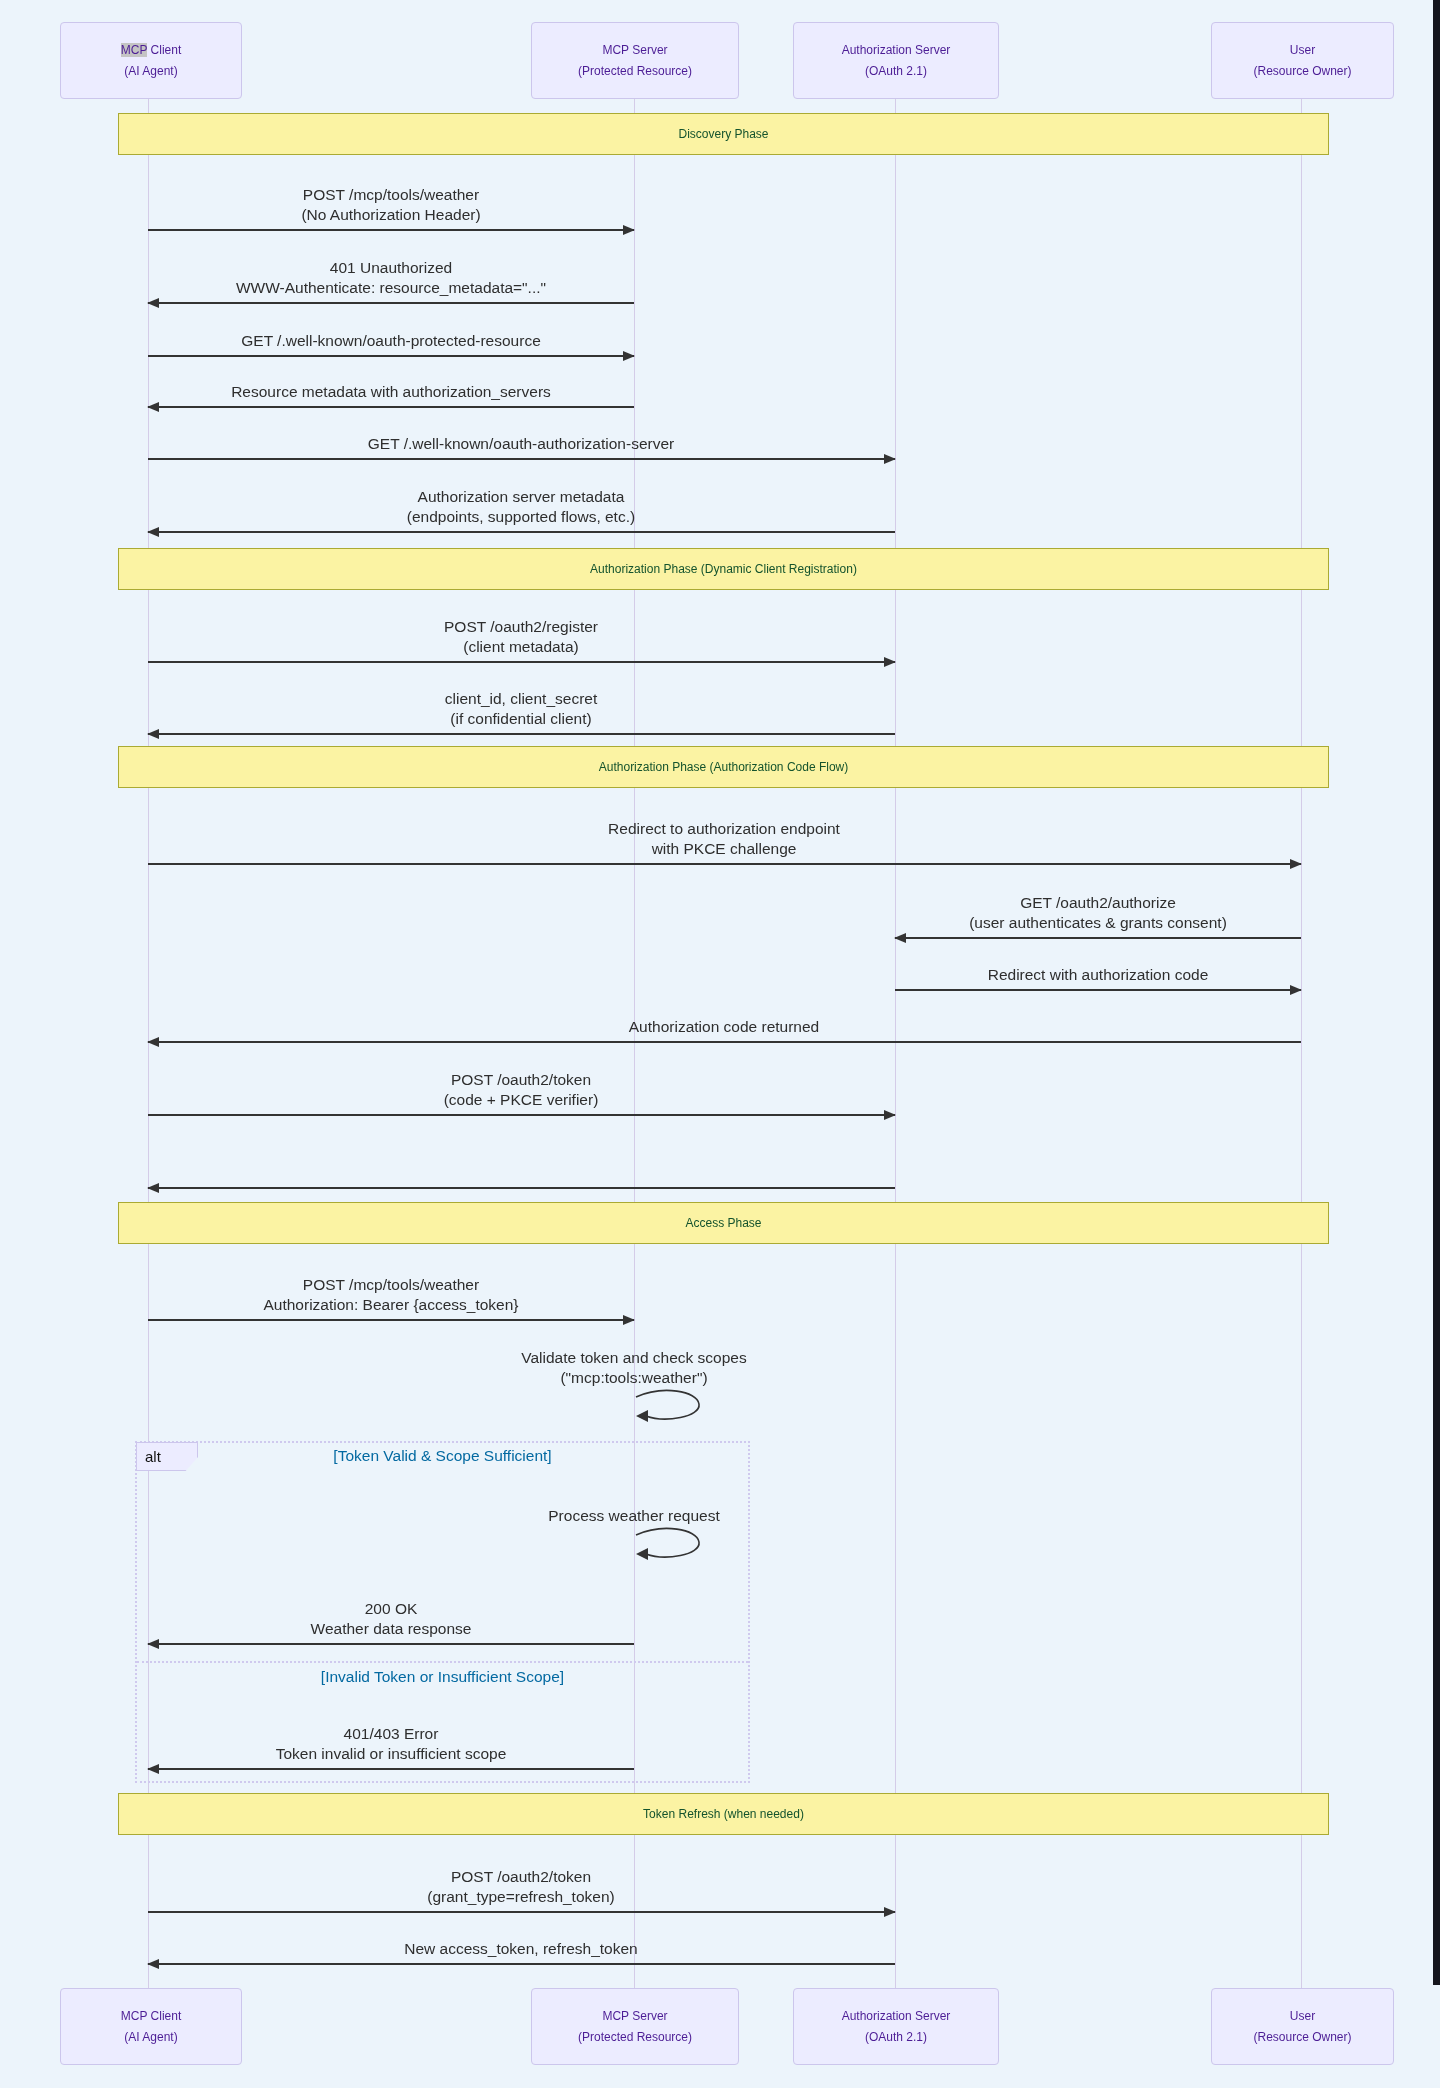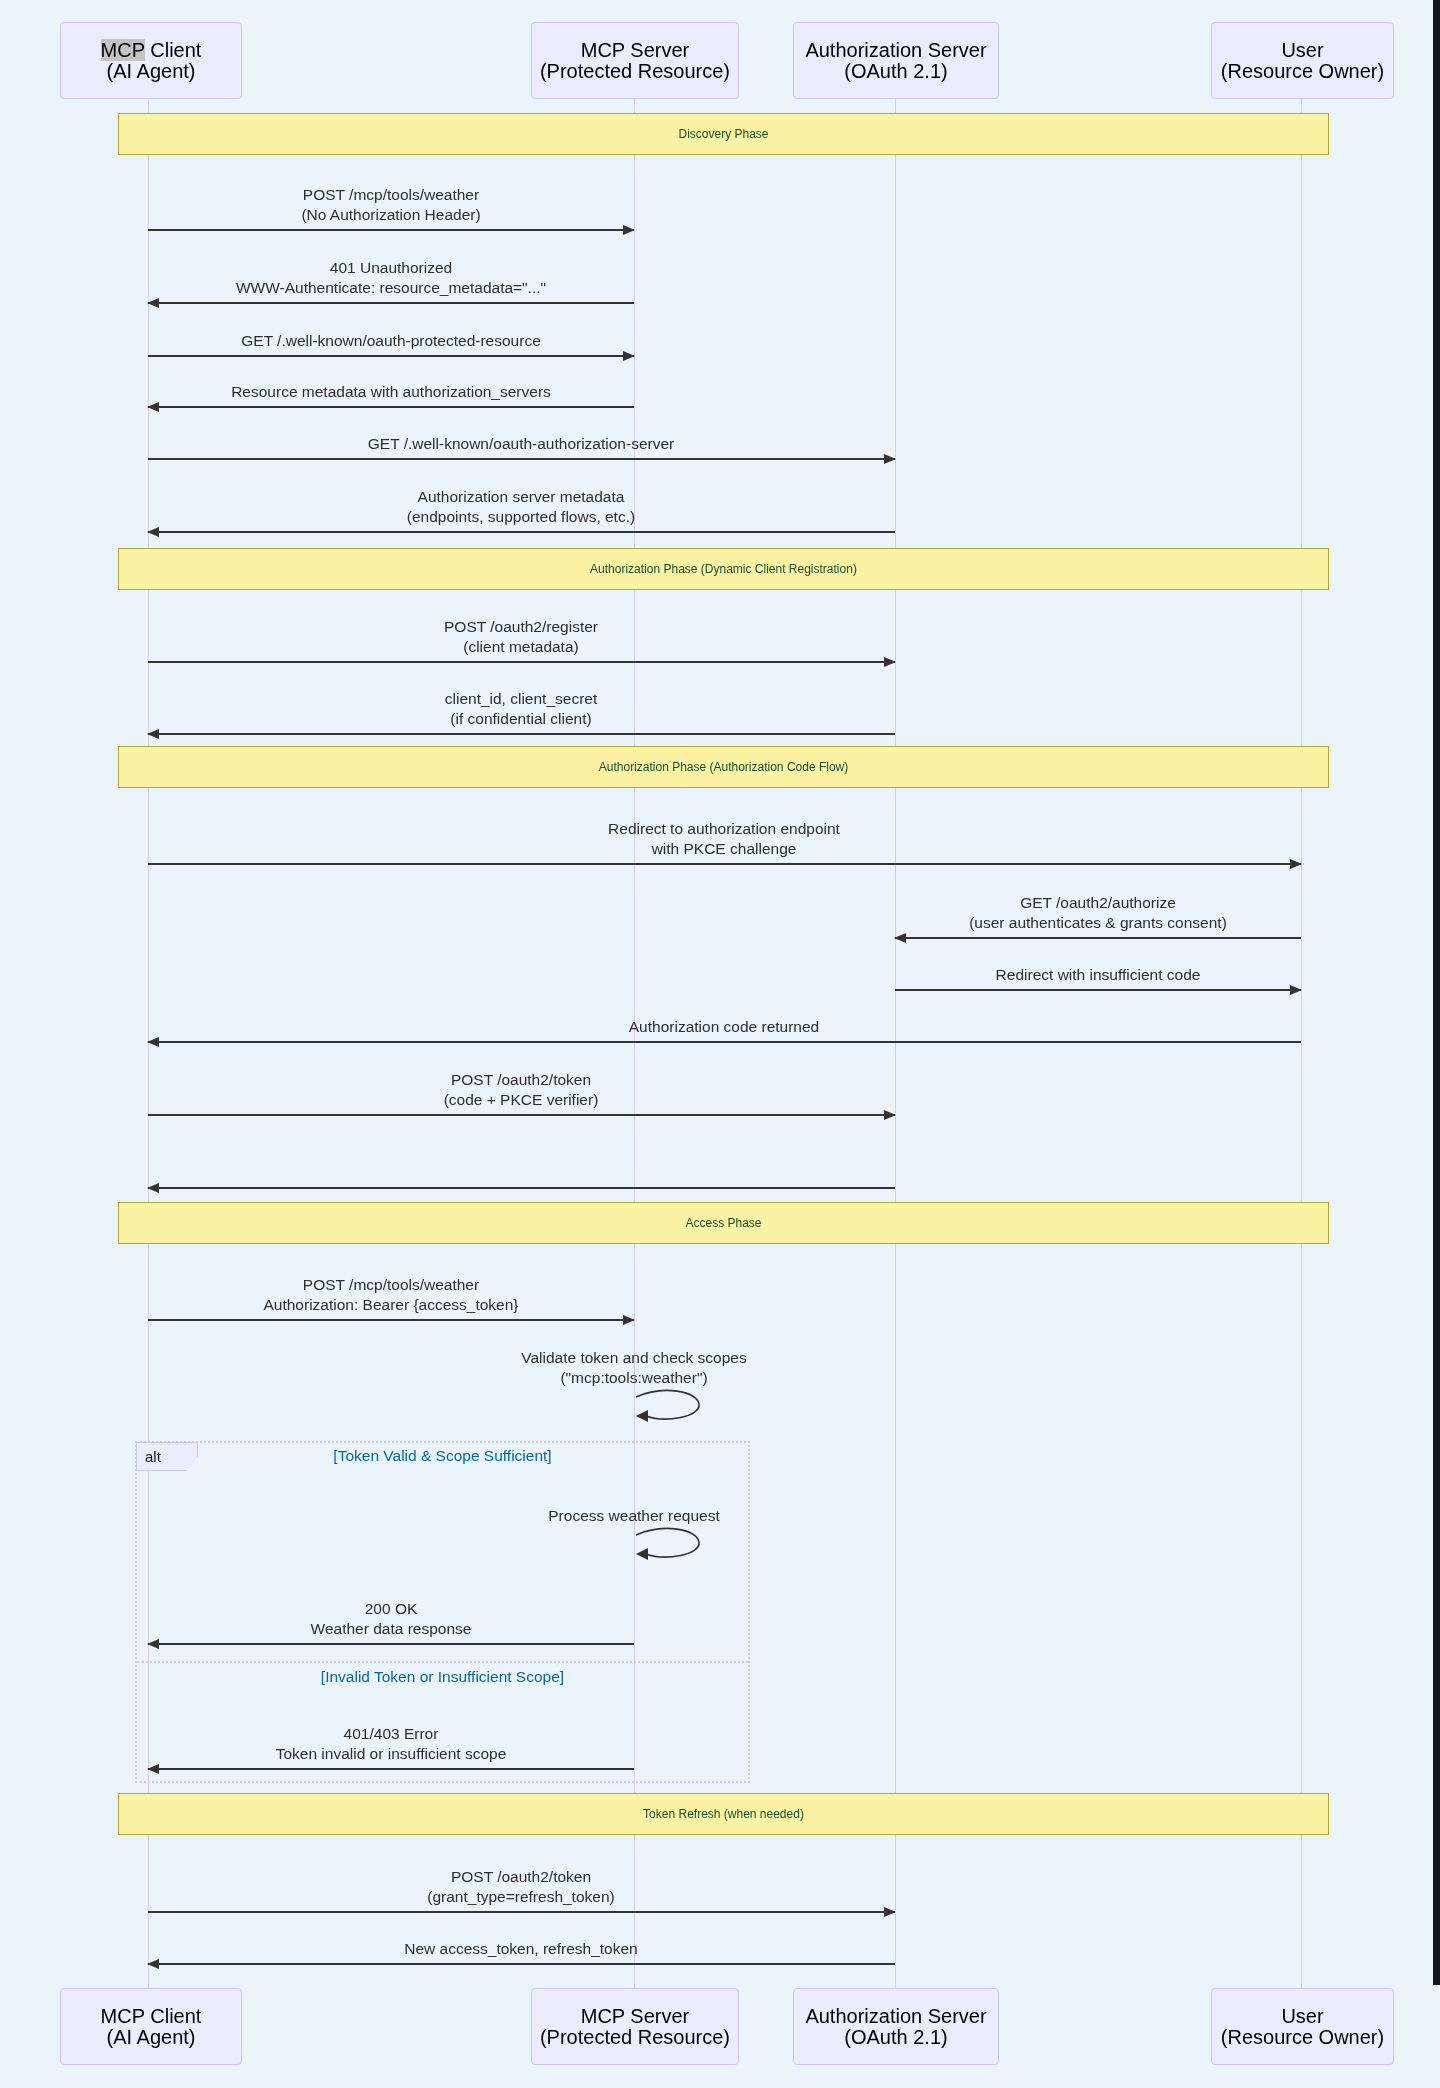--- a/index.html
+++ b/index.html
@@ -9,21 +9,21 @@
     font-family:"Liberation Sans","DejaVu Sans",sans-serif;
     color:#2E2E2E;
     overflow:hidden;
   }
   .canvas{position:relative;width:1440px;height:2088px;}
   .lifeline{position:absolute;width:1px;background:#D4CCE8;top:97px;height:1891px;}
   .actor{
     position:absolute;height:75px;
     background:#ECECFF;border:1px solid #CCC6EC;border-radius:4px;
     display:flex;flex-direction:column;align-items:center;justify-content:center;
-    font-size:20px;line-height:21px;color:#000000;text-align:center;
+    font-size:12px;line-height:21px;color:#4c1d95;text-align:center;
   }
   .hl{background:#C4C4C4;}
   .band{
     position:absolute;left:118px;width:1211px;height:42px;
     background:#FBF3A3;border:1px solid #AAAA33;box-sizing:border-box;
     display:flex;align-items:center;justify-content:center;
     font-size:12px;color:#14532d;
   }
   .msg{
     position:absolute;width:600px;text-align:center;
@@ -151,21 +151,21 @@
 
   <div class="msg" style="left:798px;top:893px">
     <div>GET /oauth2/authorize</div>
       <div>(user authenticates &amp; grants consent)</div>
   </div>
   <div class="arrow" style="left:895px;top:937px;width:406px">
       <span class="head l"></span>
     </div>
 
   <div class="msg" style="left:798px;top:965px">
-    <div>Redirect with insufficient code</div>
+    <div>Redirect with authorization code</div>
   </div>
   <div class="arrow" style="left:895px;top:989px;width:406px">
       <span class="head r"></span>
     </div>
 
   <div class="msg" style="left:424px;top:1017px">
     <div>Authorization code returned</div>
   </div>
   <div class="arrow" style="left:148px;top:1041px;width:1153px">
       <span class="head l"></span>

